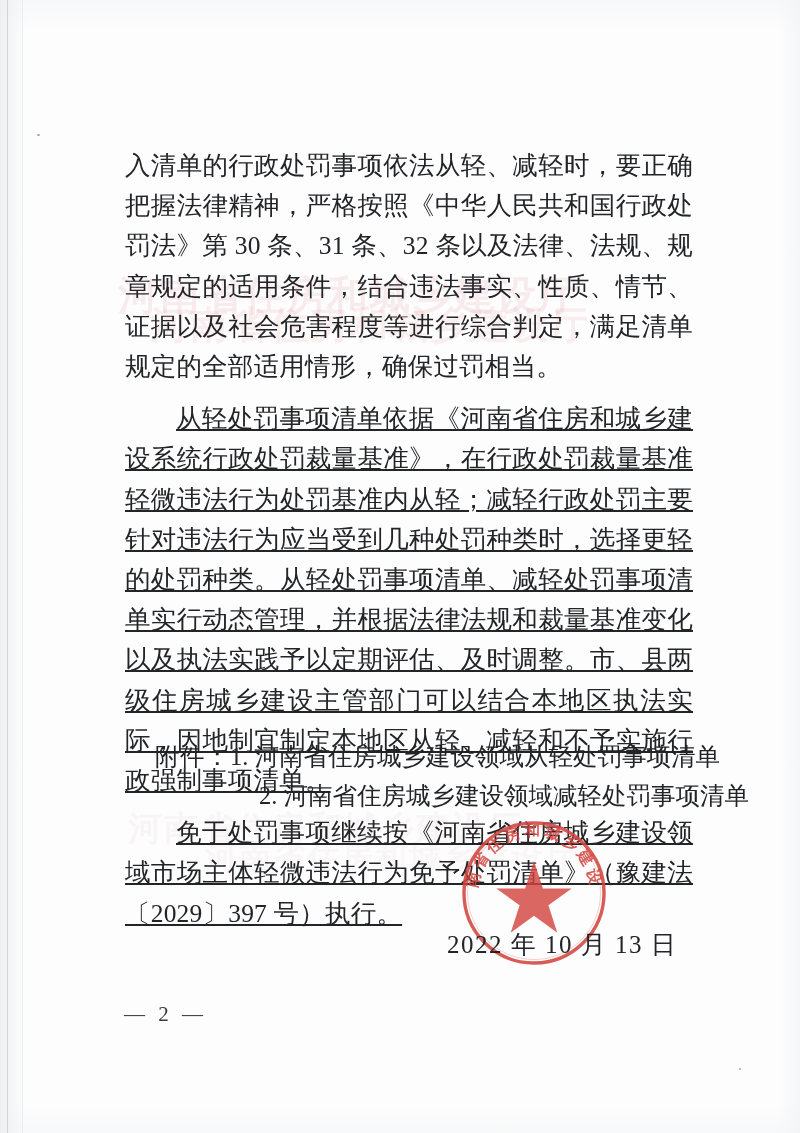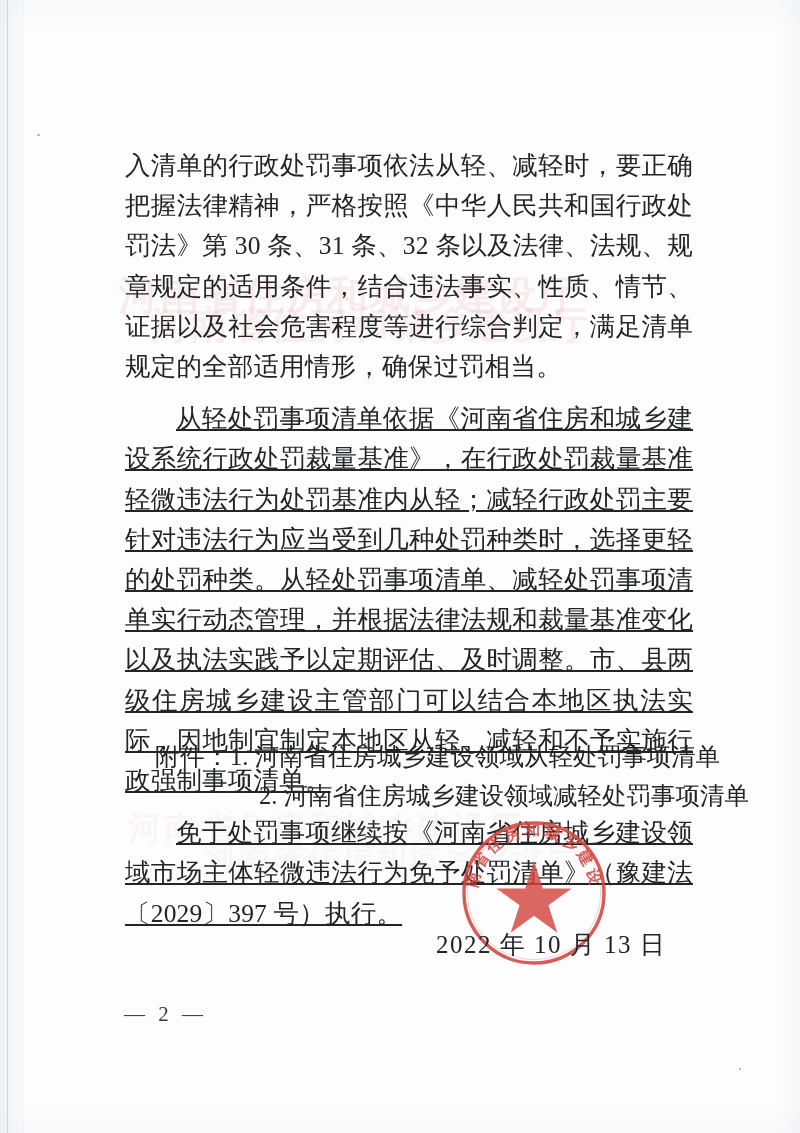--- a/index.html
+++ b/index.html
@@ -122,21 +122,21 @@
     top: 817px;
     width: 152px;
     height: 152px;
     pointer-events: none;
   }
   .seal svg { display: block; }
 
   
   .date-line {
     position: absolute;
-    left: 436px;
+    left: 447px;
     top: 928px;
     font-size: 25px;
     color: #232428;
     letter-spacing: 1.5px;
     white-space: nowrap;
   }
 
   
   .page-number {
     position: absolute;

